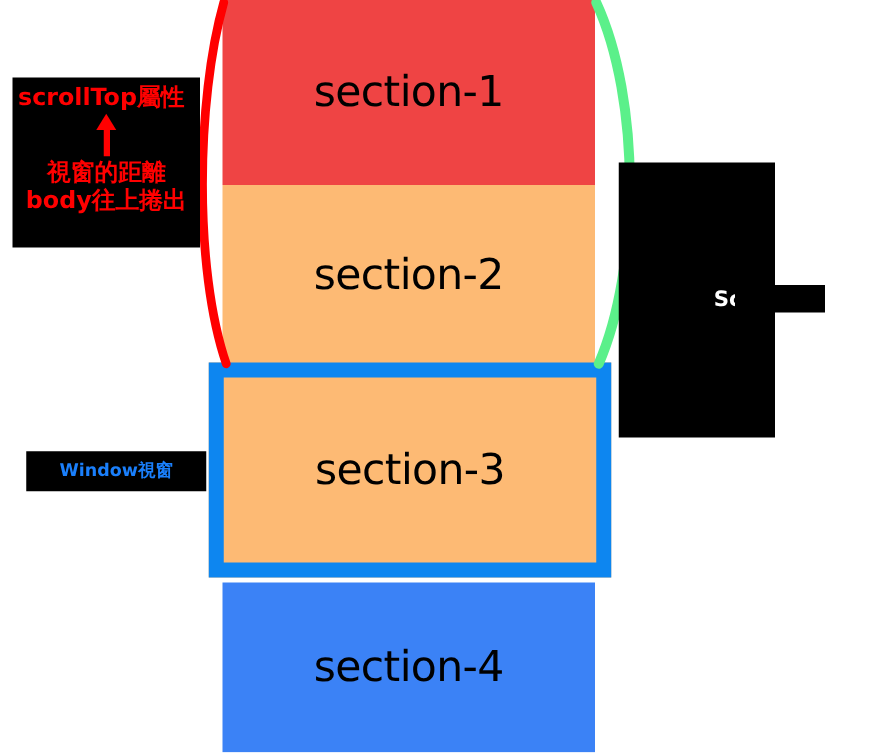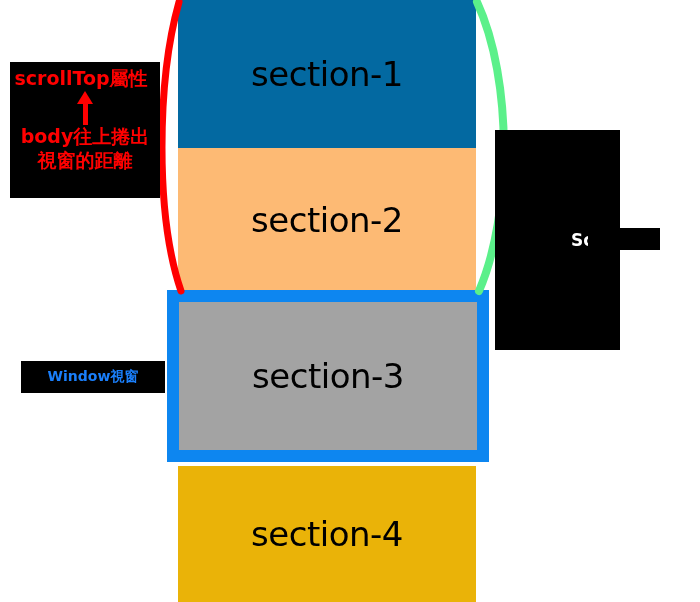--- a/index.html
+++ b/index.html
@@ -28,36 +28,36 @@
     justify-content: center;
     box-sizing: border-box;
   }
   .section-label {
     font-size: 34px;
     color: #000000;
     font-family: "DejaVu Sans", "Liberation Sans", sans-serif;
     letter-spacing: -0.5px;
     font-weight: 400;
   }
-  #sec1 { top: 0px;   height: 148px; background: #0369a1; align-items: center; }
+  #sec1 { top: 0px;   height: 148px; background: #ef4444; align-items: center; }
   #sec2 { top: 148px; height: 143px; background: #fdba74; }
   #sec3-wrap {
     position: absolute;
     left: 167px;
     top: 290px;
     width: 322px;
     height: 172px;
-    background: #a3a3a3;
+    background: #fdba74;
     border: 12px solid #0d86f0;
     box-sizing: border-box;
     display: flex;
     align-items: center;
     justify-content: center;
   }
-  #sec4 { top: 466px; height: 136px; background: #eab308; text-align: center; }
+  #sec4 { top: 466px; height: 136px; background: #3b82f6; text-align: center; }
 
   
   #curves {
     position: absolute;
     left: 0;
     top: 0;
     width: 700px;
     height: 602px;
     pointer-events: none;
   }
@@ -188,22 +188,22 @@
     <path d="M 179 2 C 157 80, 155 215, 181 291" fill="none" stroke="#ff0000" stroke-width="7" stroke-linecap="round"></path>
     <path d="M 477 2 C 513 80, 512 215, 479 291" fill="none" stroke="#5bf08a" stroke-width="8" stroke-linecap="round"></path>
   </svg>
 
   <div id="scrolltop-box">
     <div class="ann-line ann-top">scrollTop屬性</div>
     <div class="arrow-up">
       <div class="head"></div>
       <div class="shaft"></div>
     </div>
+    <div class="ann-line ann-l3">視窗的距離</div>
     <div class="ann-line ann-l2">body往上捲出</div>
-    <div class="ann-line ann-l3">視窗的距離</div>
   </div>
 
   <div id="window-box">
     <div class="ann-line">Window視窗</div>
   </div>
 
   <div id="right-box">
     <div class="ann-line">Sc</div>
   </div>
   <div id="redaction-bar"></div>

